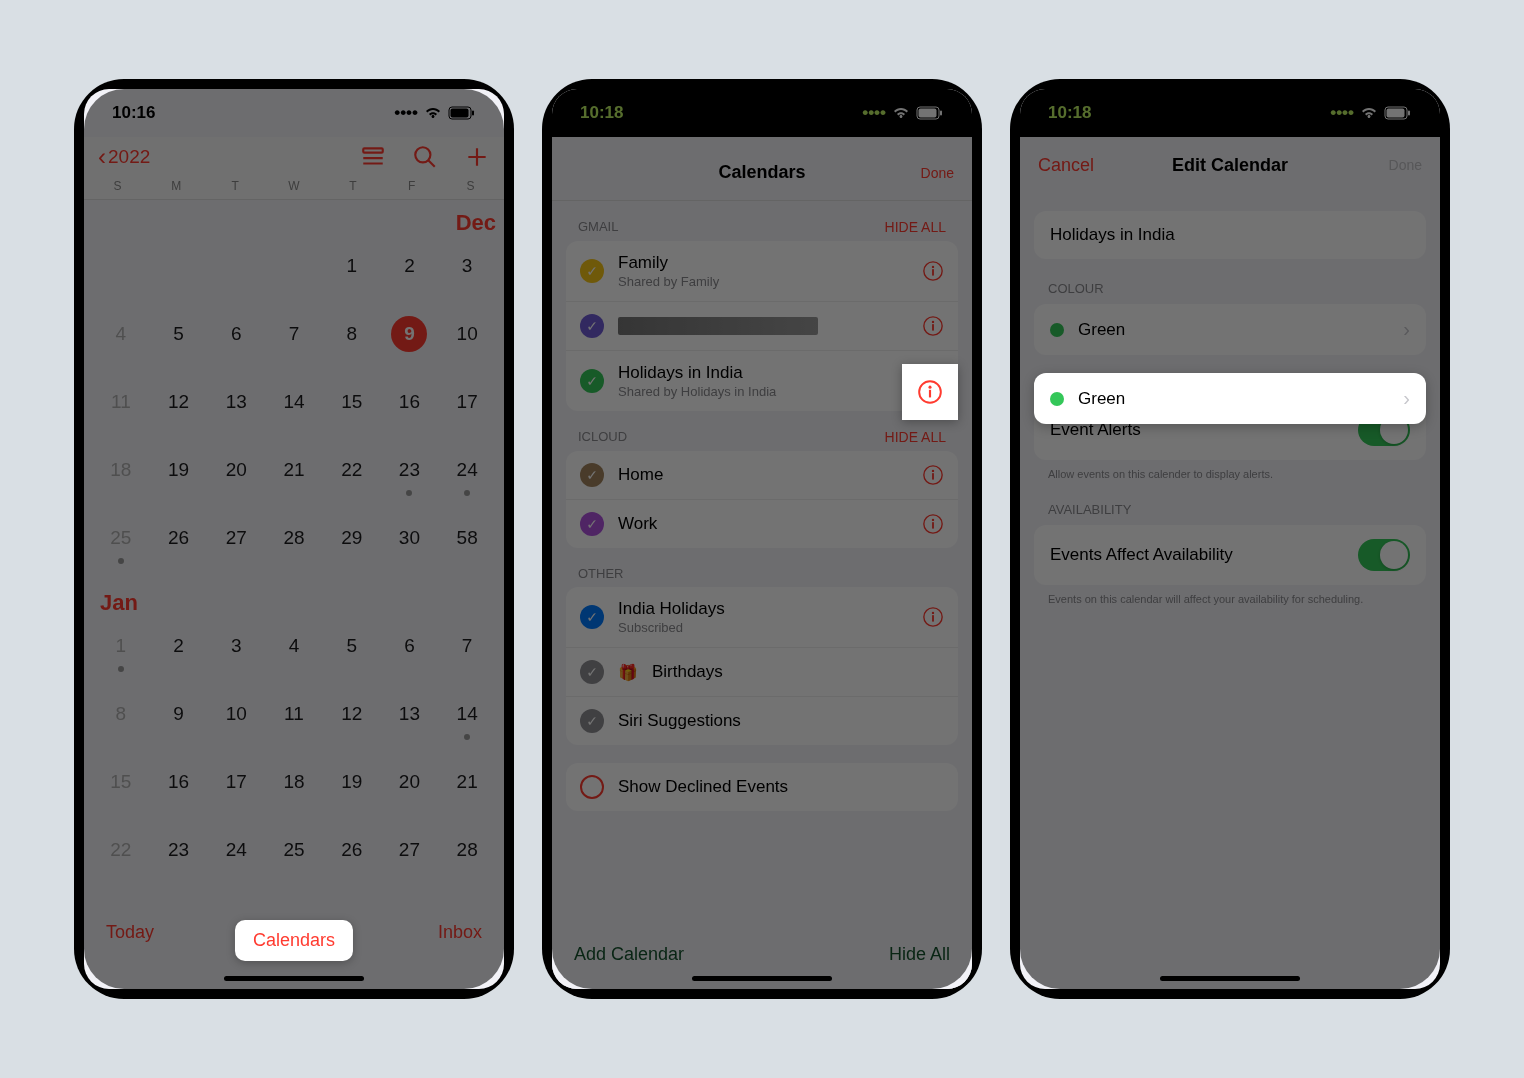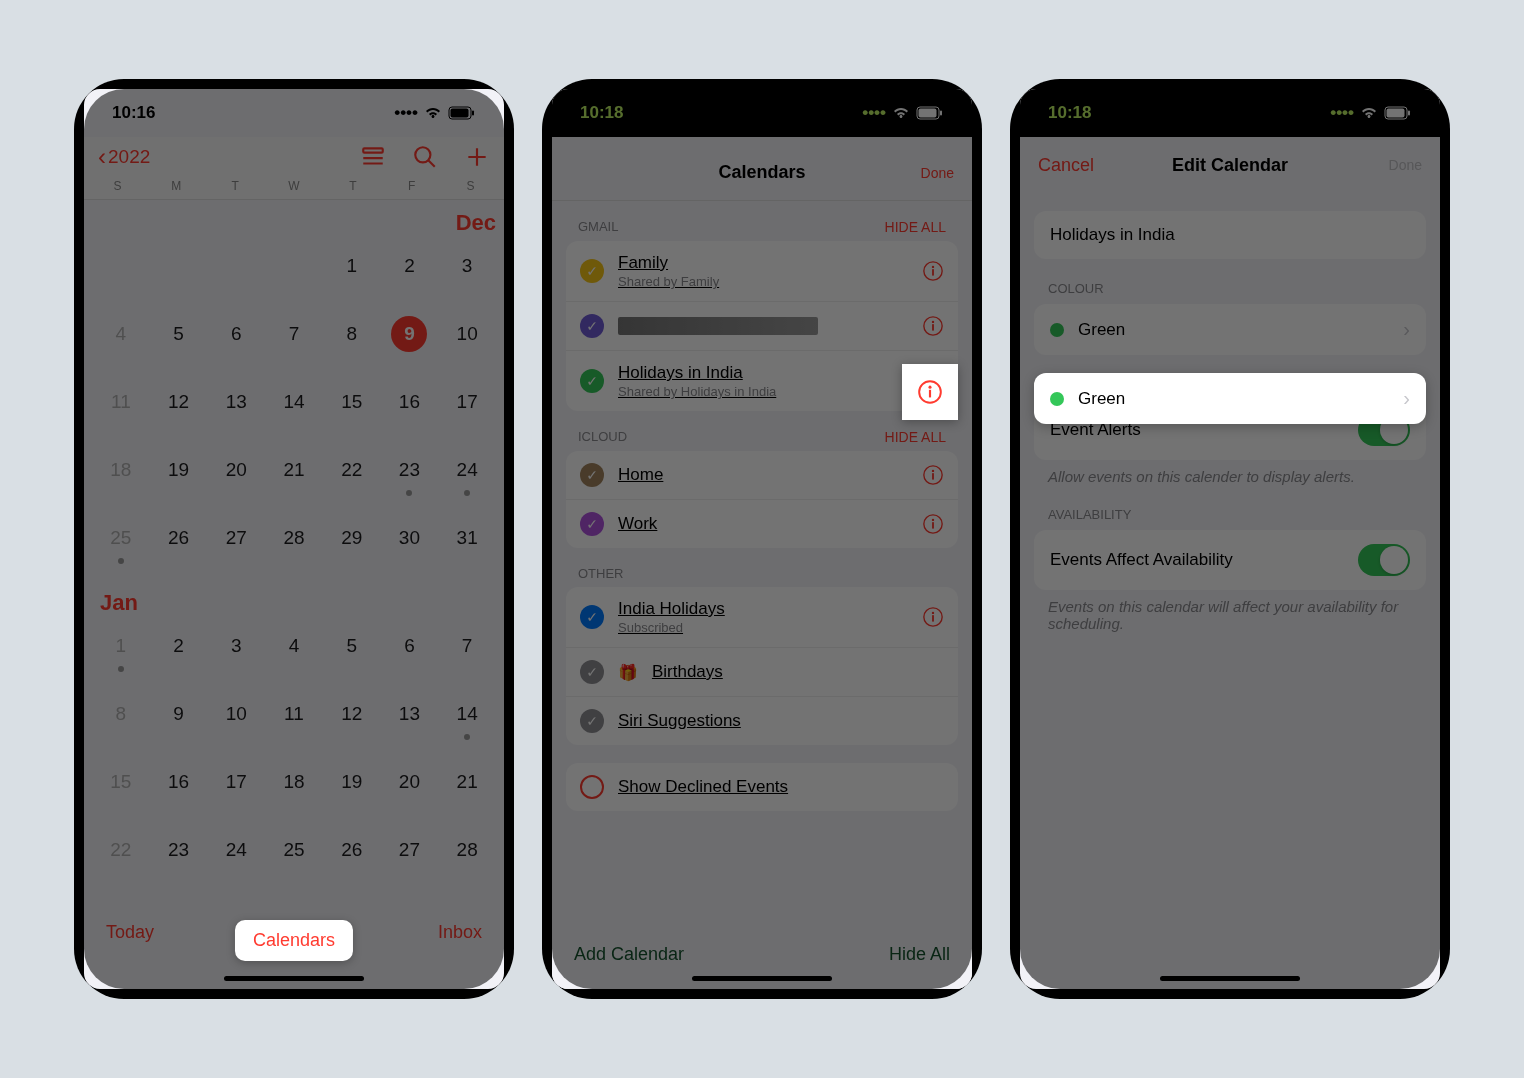--- a/index.html
+++ b/index.html
@@ -20,21 +20,21 @@
     background: #000;
     border-radius: 50px;
     padding: 10px;
     position: relative;
     overflow: hidden;
   }
   .screen {
     width: 100%;
     height: 100%;
     background: #f2f2f7;
-    border-radius: 16px;
+    border-radius: 25px;
     overflow: hidden;
     position: relative;
   }
   .dim-overlay {
     position: absolute;
     inset: 0;
     background: rgba(0,0,0,0.55);
     z-index: 50;
     pointer-events: none;
     border-radius: 40px;
@@ -178,21 +178,21 @@
     border-bottom: 0.5px solid #eee;
     position: relative;
   }
   .row:last-child { border-bottom: none; }
   .check {
     width: 24px; height: 24px; border-radius: 50%;
     display: flex; align-items: center; justify-content: center;
     color: #fff; font-size: 14px; flex-shrink: 0;
   }
   .check.hollow { border: 2px solid #ff3b30; background: transparent; }
-  .row-text { flex: 1; display: flex; flex-direction: column; text-decoration: underline; }
+  .row-text { flex: 1; display: flex; flex-direction: column; }
   .row-title { font-size: 17px; color: #000; }
   .row-sub { font-size: 13px; color: #8a8a8e; margin-top: 1px; }
   .info-icon { width: 22px; height: 22px; flex-shrink: 0; }
   .redacted { width: 200px; height: 18px; background: linear-gradient(90deg,#777,#999); border-radius: 2px; }
   .sheet-footer {
     display: flex;
     justify-content: space-between;
     padding: 18px 22px 24px;
     color: #14532d;
     font-size: 18px;
@@ -209,21 +209,21 @@
 
   
   .edit-body { height: calc(100% - 56px - 48px); overflow: auto; padding: 0 14px; }
   .s3 .sheet-done { color: #c0c0c4; }
   .group3 { background: #fff; border-radius: 12px; }
   .row3 {
     display: flex; align-items: center; justify-content: space-between;
     padding: 14px 16px;
     font-size: 17px;
   }
-  .footer-text { font-size: 15px; color: #8a8a8e; padding: 8px 14px 0; font-style: italic; }
+  .footer-text { font-size: 11px; color: #8a8a8e; padding: 8px 14px 0; }
   .section-label { font-size: 13px; color: #8a8a8e; padding: 22px 14px 8px; text-transform: uppercase; }
   .color-dot { width: 14px; height: 14px; border-radius: 50%; background: #34c759; margin-right: 14px; }
   .chevron { color: #c7c7cc; font-size: 20px; }
   .toggle {
     width: 52px; height: 32px; background: #34c759; border-radius: 16px; position: relative;
   }
   .toggle::after {
     content: ""; position: absolute; right: 2px; top: 2px;
     width: 28px; height: 28px; background: #fff; border-radius: 50%;
     box-shadow: 0 1px 3px rgba(0,0,0,0.2);
@@ -390,21 +390,21 @@
         <div class="day">
             <span class="num">28</span>
           </div>
         <div class="day">
             <span class="num">29</span>
           </div>
         <div class="day">
             <span class="num">30</span>
           </div>
         <div class="day">
-            <span class="num">31</span>
+            <span class="num">58</span>
           </div>
       </div>
       <div class="month-label left">Jan</div>
       <div class="cal-grid">
         <div class="day grey">
             <span class="num">1</span>
             <span class="dot"></span>
           </div>
         <div class="day">
             <span class="num">2</span>

